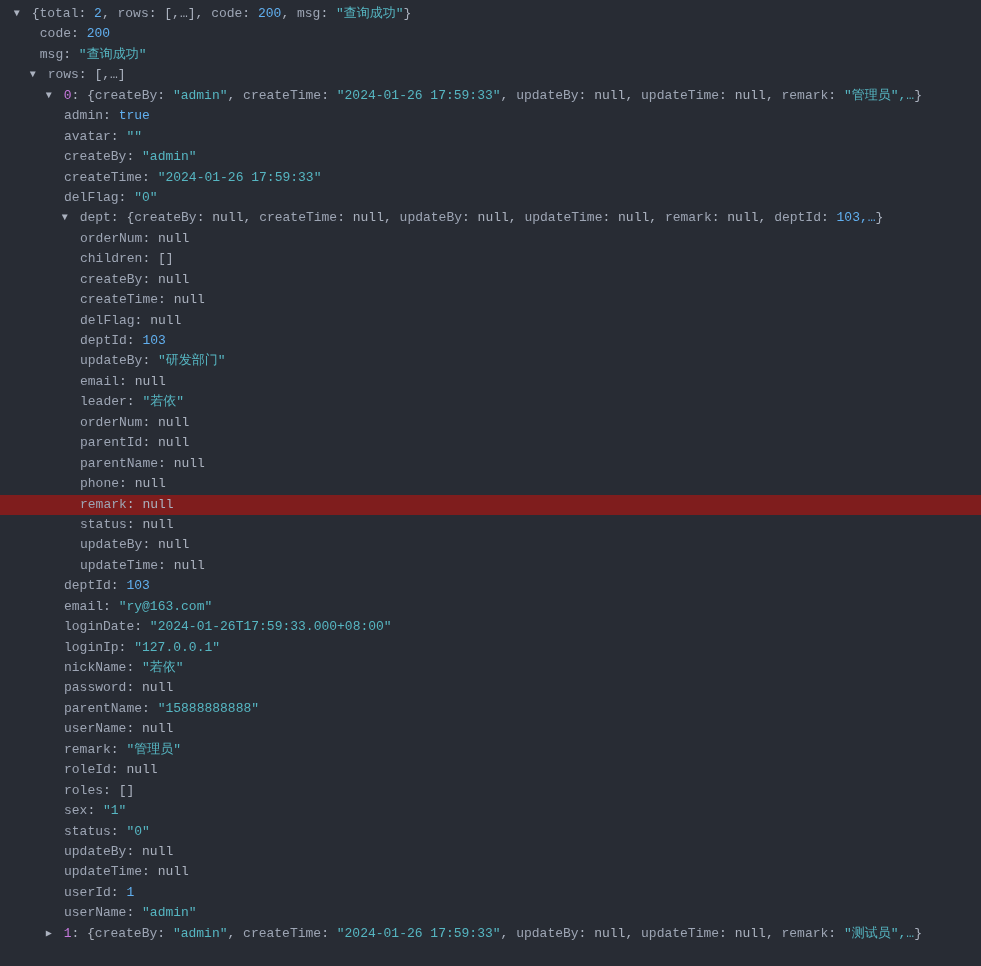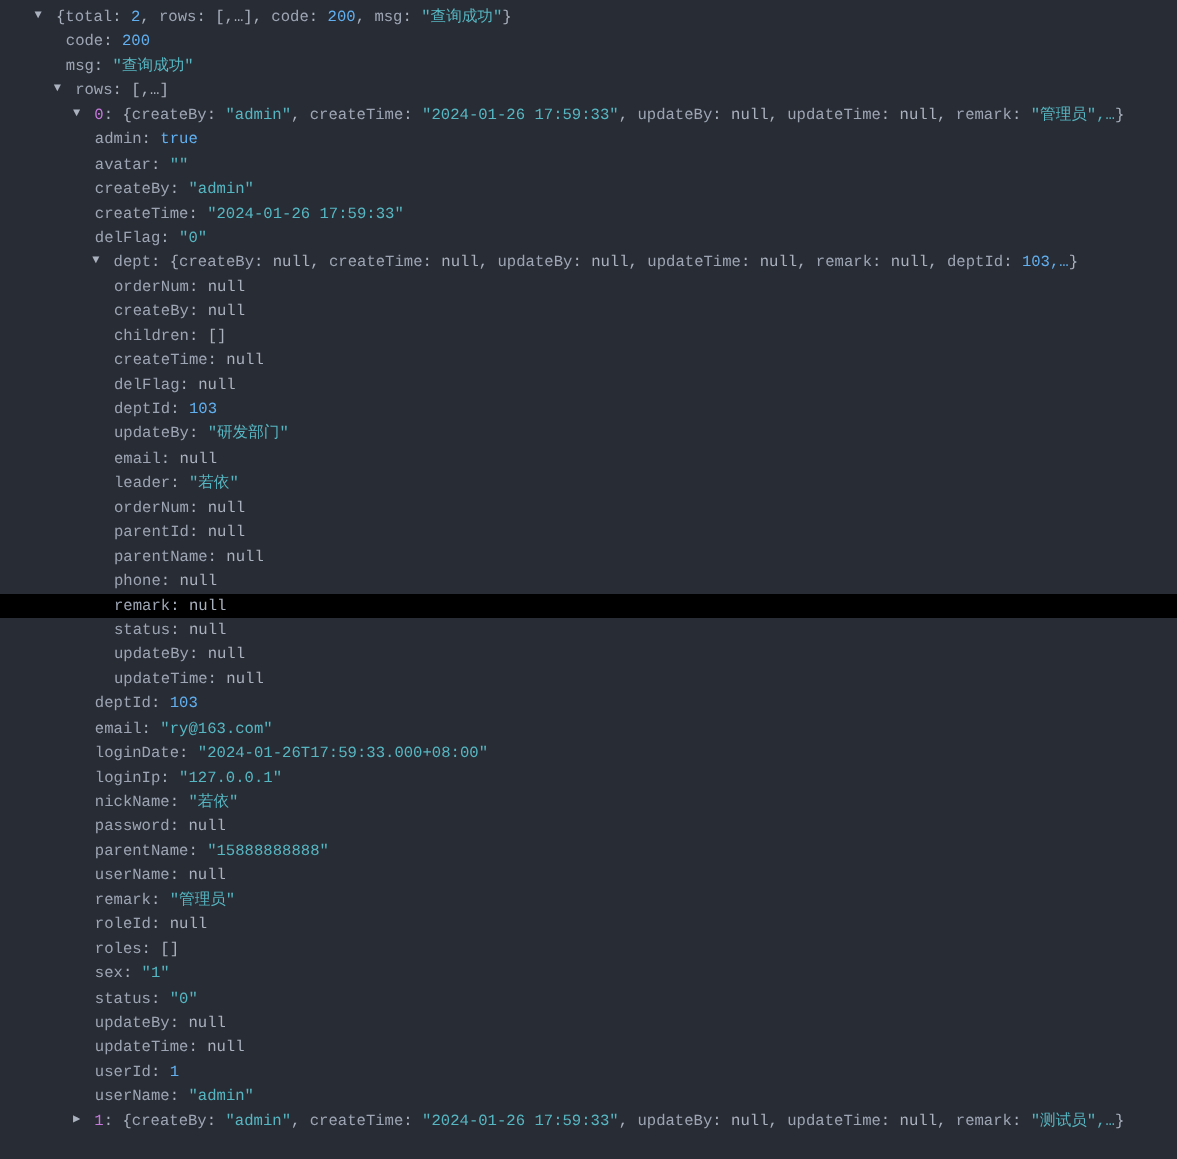--- a/index.html
+++ b/index.html
@@ -13,24 +13,24 @@
     width: 981px;
     height: 966px;
     overflow: hidden;
   }
   .tree {
     padding: 4px 0 0 0;
   }
   .row {
     white-space: nowrap;
     display: block;
-    padding-left: 19px;
+    padding-left: 4px;
   }
   .row.highlight {
-    background: #000000;
+    background: #7f1d1d;
   }
   .indent {
     display: inline-block;
   }
   .caret {
     display: inline-block;
     width: 10px;
     text-align: center;
     color: #abb2bf;
     user-select: none;
@@ -109,22 +109,22 @@
     </div>
 
   <div class="row">
     <span class="indent" style="width:48px"></span>
     <span class="caret">▼</span>
     <span class="k">dept</span><span class="colon">: </span><span class="delim">{</span><span id="dept-summary"><span class="k">createBy</span><span class="colon">: </span><span class="null">null</span><span class="delim">, </span><span class="k">createTime</span><span class="colon">: </span><span class="null">null</span><span class="delim">, </span><span class="k">updateBy</span><span class="colon">: </span><span class="null">null</span><span class="delim">, </span><span class="k">updateTime</span><span class="colon">: </span><span class="null">null</span><span class="delim">, </span><span class="k">remark</span><span class="colon">: </span><span class="null">null</span><span class="delim">, </span><span class="k">deptId</span><span class="colon">: </span><span class="n">103,…</span></span><span class="delim">}</span>
   </div>
 
   <div id="dept-props">
       <div class="row"><span class="indent" style="width:64px"></span><span class="caret spacer">▼</span><span class="k">orderNum</span><span class="colon">: </span><span class="null">null</span></div>
+      <div class="row"><span class="indent" style="width:64px"></span><span class="caret spacer">▼</span><span class="k">children</span><span class="colon">: </span><span class="delim">[]</span></div>
       <div class="row"><span class="indent" style="width:64px"></span><span class="caret spacer">▼</span><span class="k">createBy</span><span class="colon">: </span><span class="null">null</span></div>
-      <div class="row"><span class="indent" style="width:64px"></span><span class="caret spacer">▼</span><span class="k">children</span><span class="colon">: </span><span class="delim">[]</span></div>
       <div class="row"><span class="indent" style="width:64px"></span><span class="caret spacer">▼</span><span class="k">createTime</span><span class="colon">: </span><span class="null">null</span></div>
       <div class="row"><span class="indent" style="width:64px"></span><span class="caret spacer">▼</span><span class="k">delFlag</span><span class="colon">: </span><span class="null">null</span></div>
       <div class="row"><span class="indent" style="width:64px"></span><span class="caret spacer">▼</span><span class="k">deptId</span><span class="colon">: </span><span class="n">103</span></div>
       <div class="row"><span class="indent" style="width:64px"></span><span class="caret spacer">▼</span><span class="k">updateBy</span><span class="colon">: </span><span class="s">"研发部门"</span></div>
       <div class="row"><span class="indent" style="width:64px"></span><span class="caret spacer">▼</span><span class="k">email</span><span class="colon">: </span><span class="null">null</span></div>
       <div class="row"><span class="indent" style="width:64px"></span><span class="caret spacer">▼</span><span class="k">leader</span><span class="colon">: </span><span class="s">"若依"</span></div>
       <div class="row"><span class="indent" style="width:64px"></span><span class="caret spacer">▼</span><span class="k">orderNum</span><span class="colon">: </span><span class="null">null</span></div>
       <div class="row"><span class="indent" style="width:64px"></span><span class="caret spacer">▼</span><span class="k">parentId</span><span class="colon">: </span><span class="null">null</span></div>
       <div class="row"><span class="indent" style="width:64px"></span><span class="caret spacer">▼</span><span class="k">parentName</span><span class="colon">: </span><span class="null">null</span></div>
       <div class="row"><span class="indent" style="width:64px"></span><span class="caret spacer">▼</span><span class="k">phone</span><span class="colon">: </span><span class="null">null</span></div>

